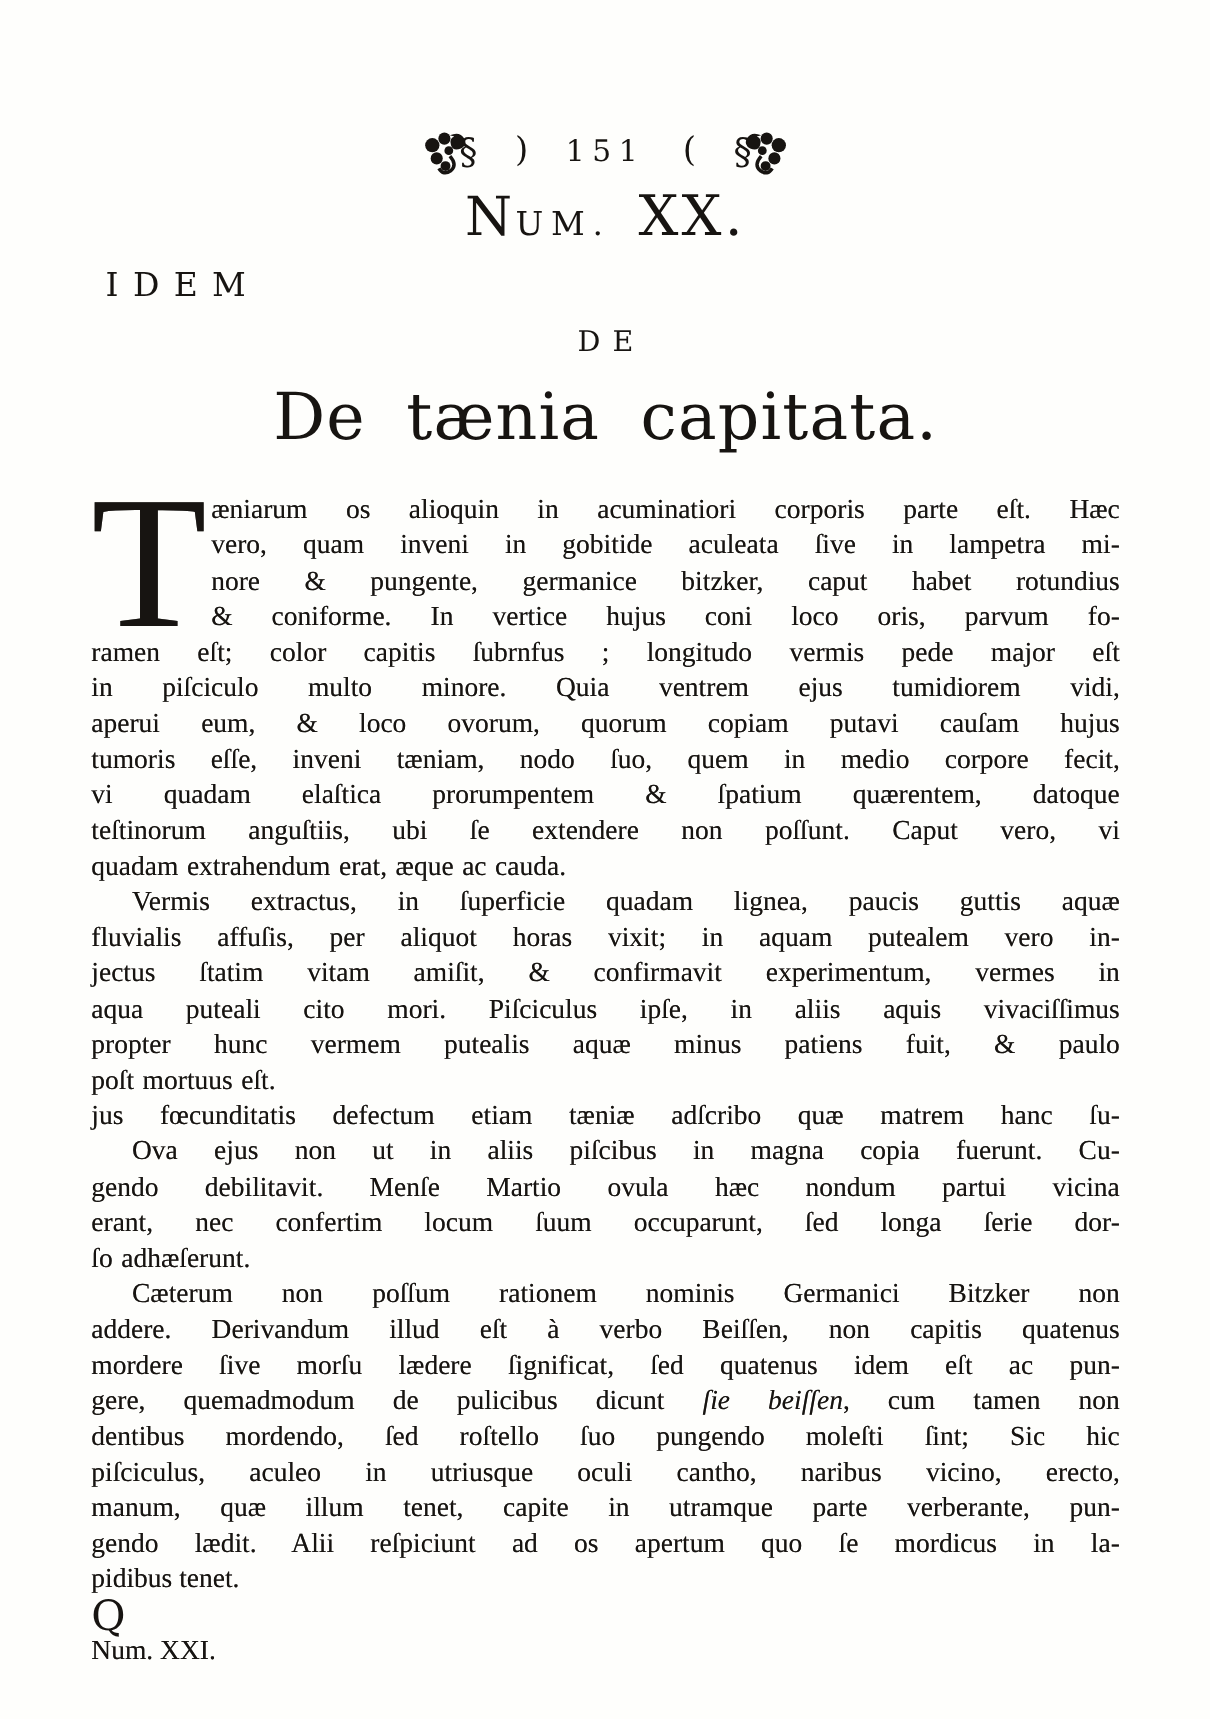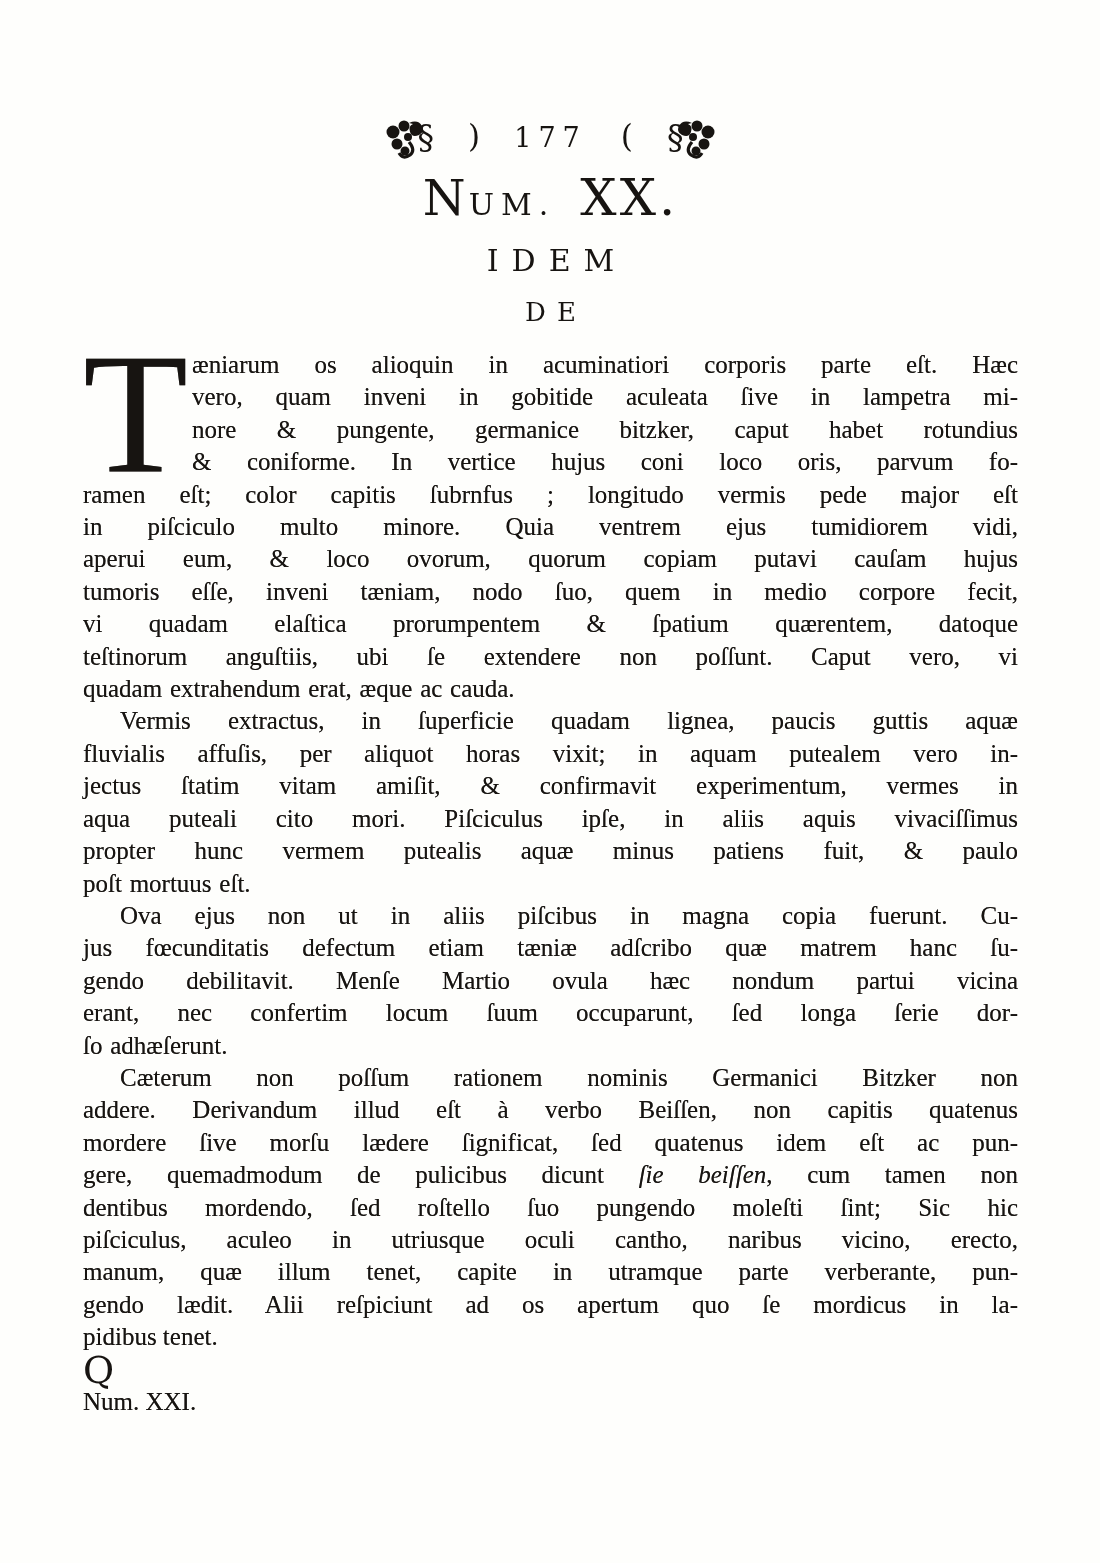--- a/index.html
+++ b/index.html
@@ -29,21 +29,21 @@
   .pagenum{font-size:27px;letter-spacing:7px;line-height:1;position:relative;top:-2px;font-variant-numeric:lining-nums;}
   
   .num-row{
     text-align:center;margin-top:10px;line-height:52px;
     font-family:"DejaVu Serif", serif;
   }
   .num-initial{font-size:49px;}
   .num-rest{font-size:30px;letter-spacing:7px;margin-left:3px;}
   .num-value{font-size:51px;letter-spacing:3px;margin-left:20px;}
   .idem-row{
-    text-align:center;margin-top:8px;line-height:34px;
+    margin-top:8px;line-height:34px;
     font-family:"DejaVu Serif", serif;
     font-size:30px;letter-spacing:13px;text-indent:13px;
   }
   .de-row{
     text-align:center;margin-top:19px;line-height:30px;
     font-family:"DejaVu Serif", serif;
     font-size:26px;letter-spacing:11px;text-indent:11px;
   }
   .title-row{
     text-align:center;margin-top:6px;line-height:94px;
@@ -100,21 +100,21 @@
           <circle cx="13" cy="26" r="5.5"></circle>
           <circle cx="24" cy="19" r="4"></circle>
           <circle cx="21" cy="33" r="4.5"></circle>
           <path d="M25 5 q9 -4 13 3 q3 6 -3 9 q-7 3 -9 -3 q-2 -6 3 -8 z"></path>
           <path d="M25 24 q7 8 1 13 q-7 5 -11 -2" fill="none" stroke="#171411" stroke-width="3.2"></path>
         </g>
       </svg>
       <span class="sect">§</span>
     </span>
     <span class="paren">)</span>
-    <span class="pagenum">177</span>
+    <span class="pagenum">151</span>
     <span class="paren">(</span>
     <span class="orn-group orn-right">
       <span class="sect">§</span>
       <svg class="mirror" width="42" height="42" viewBox="0 0 42 42">
         <g fill="#171411">
           <circle cx="9" cy="14" r="6.5"></circle>
           <circle cx="20" cy="8" r="5.5"></circle>
           <circle cx="13" cy="26" r="5.5"></circle>
           <circle cx="24" cy="19" r="4"></circle>
           <circle cx="21" cy="33" r="4.5"></circle>
@@ -126,20 +126,21 @@
   </div>
 
   <div class="num-row">
     <span class="num-initial">N</span><span class="num-rest">UM.</span>
     <span class="num-value">XX.</span>
   </div>
 
   <div class="idem-row">IDEM</div>
   <div class="de-row">DE</div>
 
+  <div class="title-row">De tænia capitata.</div>
 
   <div class="body-text">
 
     <div>
       <span class="dropcap">T</span>
       <div class="line">æniarum os alioquin in acuminatiori corporis parte eſt. Hæc</div>
       <div class="line">vero, quam inveni in gobitide aculeata ſive in lampetra mi-</div>
       <div class="line">nore &amp; pungente, germanice bitzker, caput habet rotundius</div>
       <div class="line">&amp; coniforme. In vertice hujus coni loco oris, parvum fo-</div>
       <div class="line">ramen eſt; color capitis ſubrnfus ; longitudo vermis pede major eſt</div>
@@ -154,22 +155,22 @@
     <div>
       <div class="line indent">Vermis extractus, in ſuperficie quadam lignea, paucis guttis aquæ</div>
       <div class="line">fluvialis affuſis, per aliquot horas vixit; in aquam putealem vero in-</div>
       <div class="line">jectus ſtatim vitam amiſit, &amp; confirmavit experimentum, vermes in</div>
       <div class="line">aqua puteali cito mori. Piſciculus ipſe, in aliis aquis vivaciſſimus</div>
       <div class="line">propter hunc vermem putealis aquæ minus patiens fuit, &amp; paulo</div>
       <div class="line end">poſt mortuus eſt.</div>
     </div>
 
     <div>
+      <div class="line">jus fœcunditatis defectum etiam tæniæ adſcribo quæ matrem hanc ſu-</div>
       <div class="line indent">Ova ejus non ut in aliis piſcibus in magna copia fuerunt. Cu-</div>
-      <div class="line">jus fœcunditatis defectum etiam tæniæ adſcribo quæ matrem hanc ſu-</div>
       <div class="line">gendo debilitavit. Menſe Martio ovula hæc nondum partui vicina</div>
       <div class="line">erant, nec confertim locum ſuum occuparunt, ſed longa ſerie dor-</div>
       <div class="line end">ſo adhæſerunt.</div>
     </div>
 
     <div>
       <div class="line indent">Cæterum non poſſum rationem nominis Germanici Bitzker non</div>
       <div class="line">addere. Derivandum illud eſt à verbo Beiſſen, non capitis quatenus</div>
       <div class="line">mordere ſive morſu lædere ſignificat, ſed quatenus idem eſt ac pun-</div>
       <div class="line"><span>gere, quemadmodum de pulicibus dicunt </span><span class="it">ſie beiſſen</span><span>, cum tamen non</span></div>

